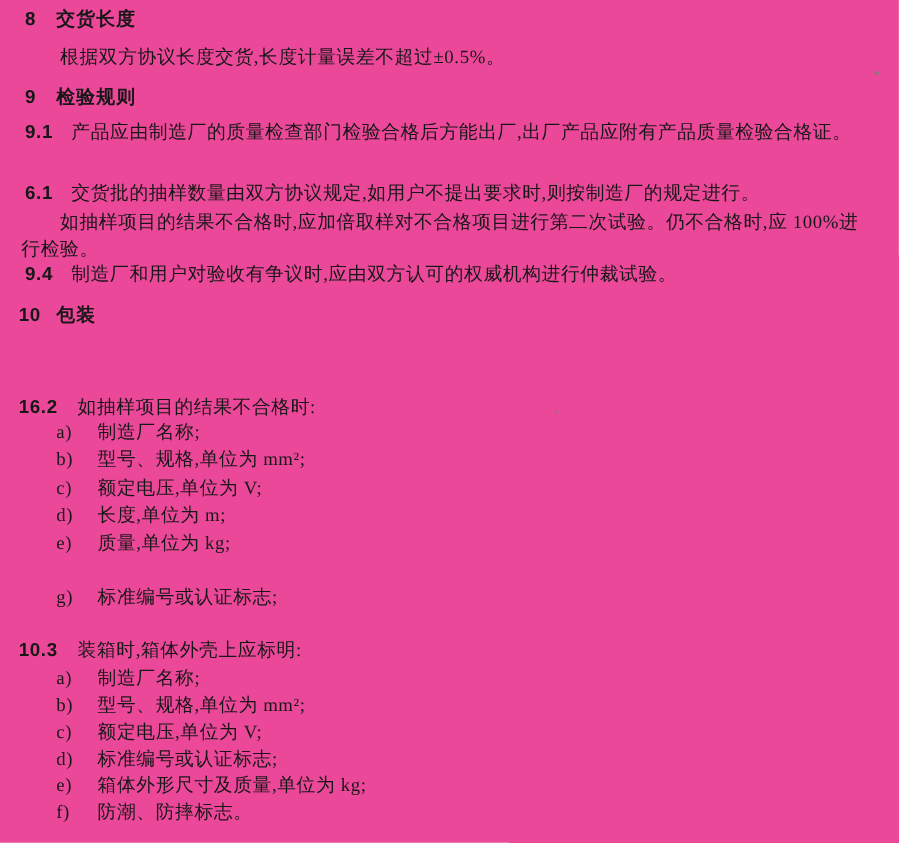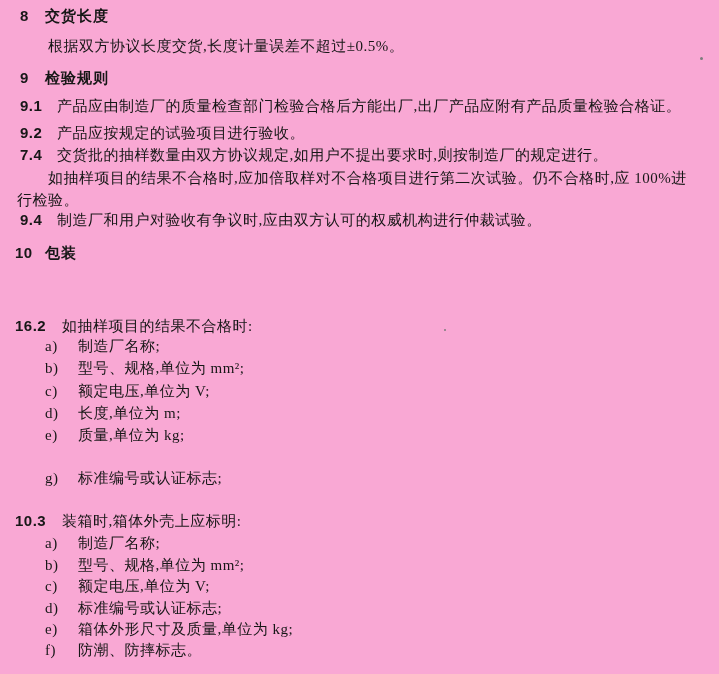--- a/index.html
+++ b/index.html
@@ -1,20 +1,20 @@
 <!DOCTYPE html>
 <html><head>
 <meta charset="utf-8">
 <style>
   html, body { margin: 0; padding: 0; }
   .page {
     position: relative;
     width: 719px;
     height: 674px;
-    background: #f9a8d4;
+    background: #ec4899;
     overflow: hidden;
     font-family: "Liberation Serif", "DejaVu Serif", serif;
     color: #171717;
   }
   .line {
     position: absolute;
     white-space: nowrap;
     font-size: 15px;
     line-height: 16px;
     letter-spacing: 0.5px;
@@ -50,25 +50,22 @@
   </div>
   <div class="line" style="top:38px;left:48px">根据双方协议长度交货,长度计量误差不超过±0.5%。</div>
 
   <div class="line" style="top:70px;left:20px">
     <span class="num hd" style="width:25px">9</span><span class="hd">检验规则</span>
   </div>
 
   <div class="line" style="top:98px;left:20px">
     <span class="num" style="width:37px">9.1</span><span>产品应由制造厂的质量检查部门检验合格后方能出厂,出厂产品应附有产品质量检验合格证。</span>
   </div>
-  <div class="line" style="top:125px;left:20px">
-    <span class="num" style="width:37px">9.2</span><span>产品应按规定的试验项目进行验收。</span>
-  </div>
   <div class="line" style="top:147px;left:20px">
-    <span class="num" style="width:37px">7.4</span><span>交货批的抽样数量由双方协议规定,如用户不提出要求时,则按制造厂的规定进行。</span>
+    <span class="num" style="width:37px">6.1</span><span>交货批的抽样数量由双方协议规定,如用户不提出要求时,则按制造厂的规定进行。</span>
   </div>
   <div class="line" style="top:170px;left:48px">如抽样项目的结果不合格时,应加倍取样对不合格项目进行第二次试验。仍不合格时,应 100%进</div>
   <div class="line" style="top:192px;left:17px">行检验。</div>
   <div class="line" style="top:212px;left:20px">
     <span class="num" style="width:37px">9.4</span><span>制造厂和用户对验收有争议时,应由双方认可的权威机构进行仲裁试验。</span>
   </div>
 
   <div class="line" style="top:245px;left:15px">
     <span class="num hd" style="width:30px">10</span><span class="hd">包装</span>
   </div>

